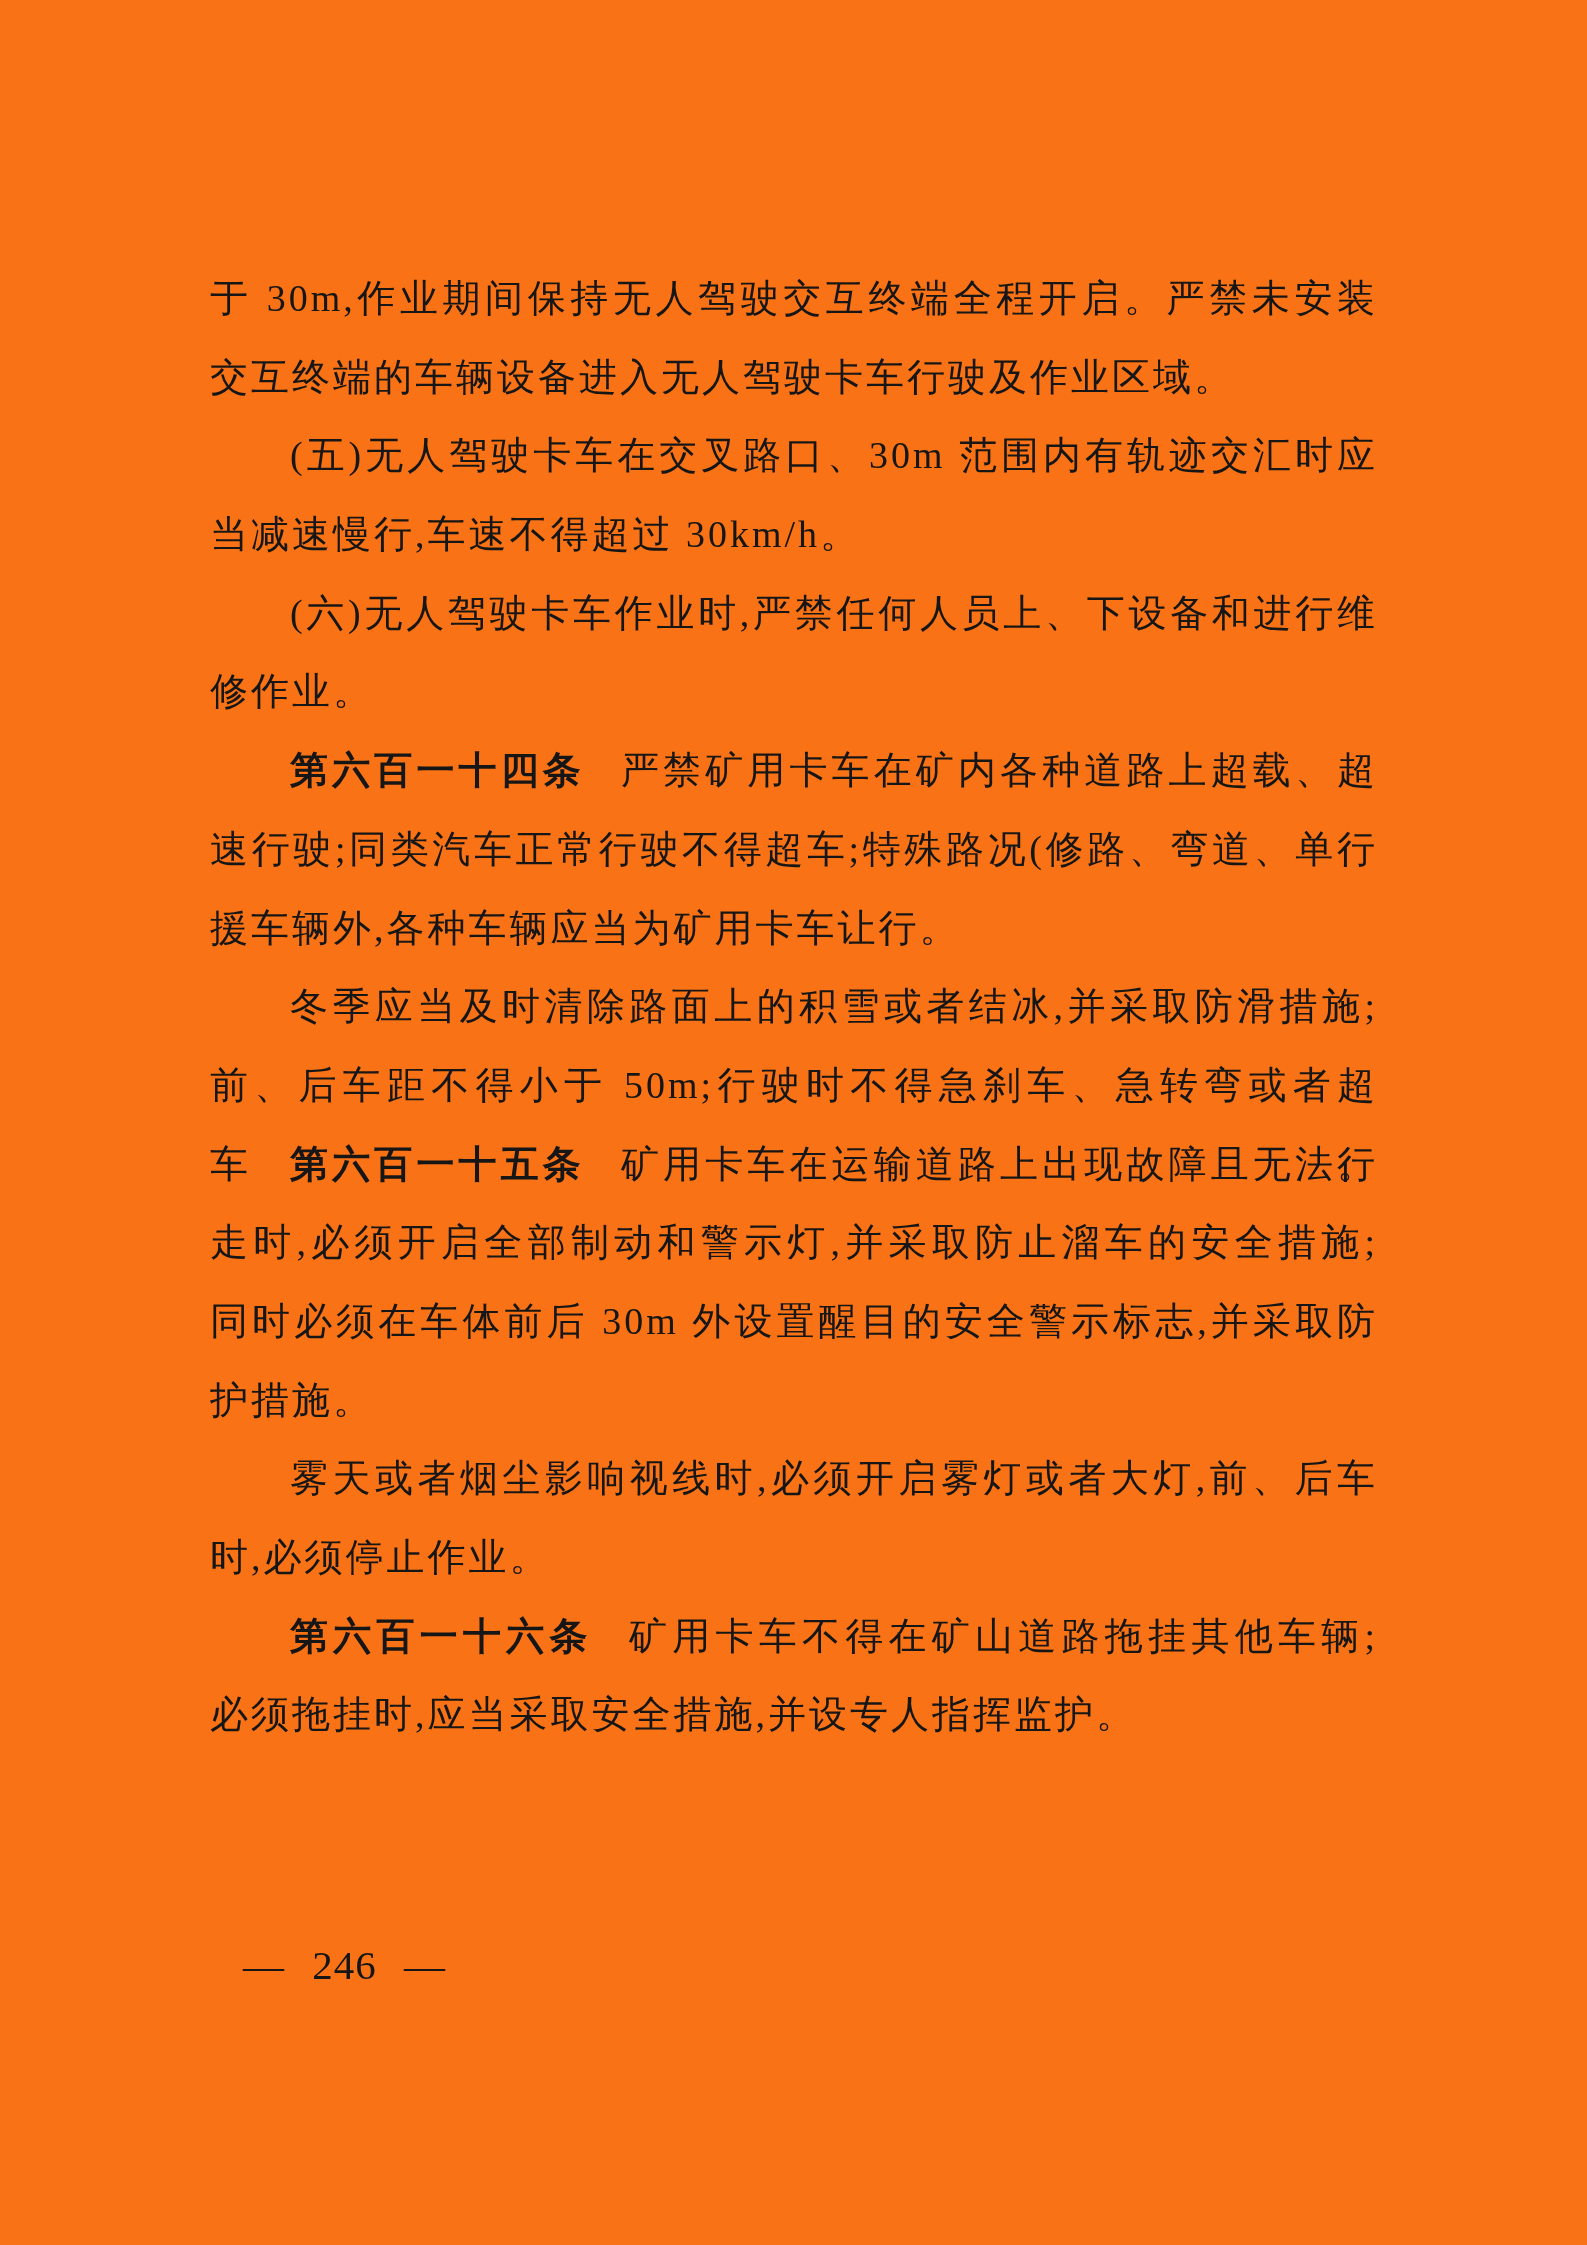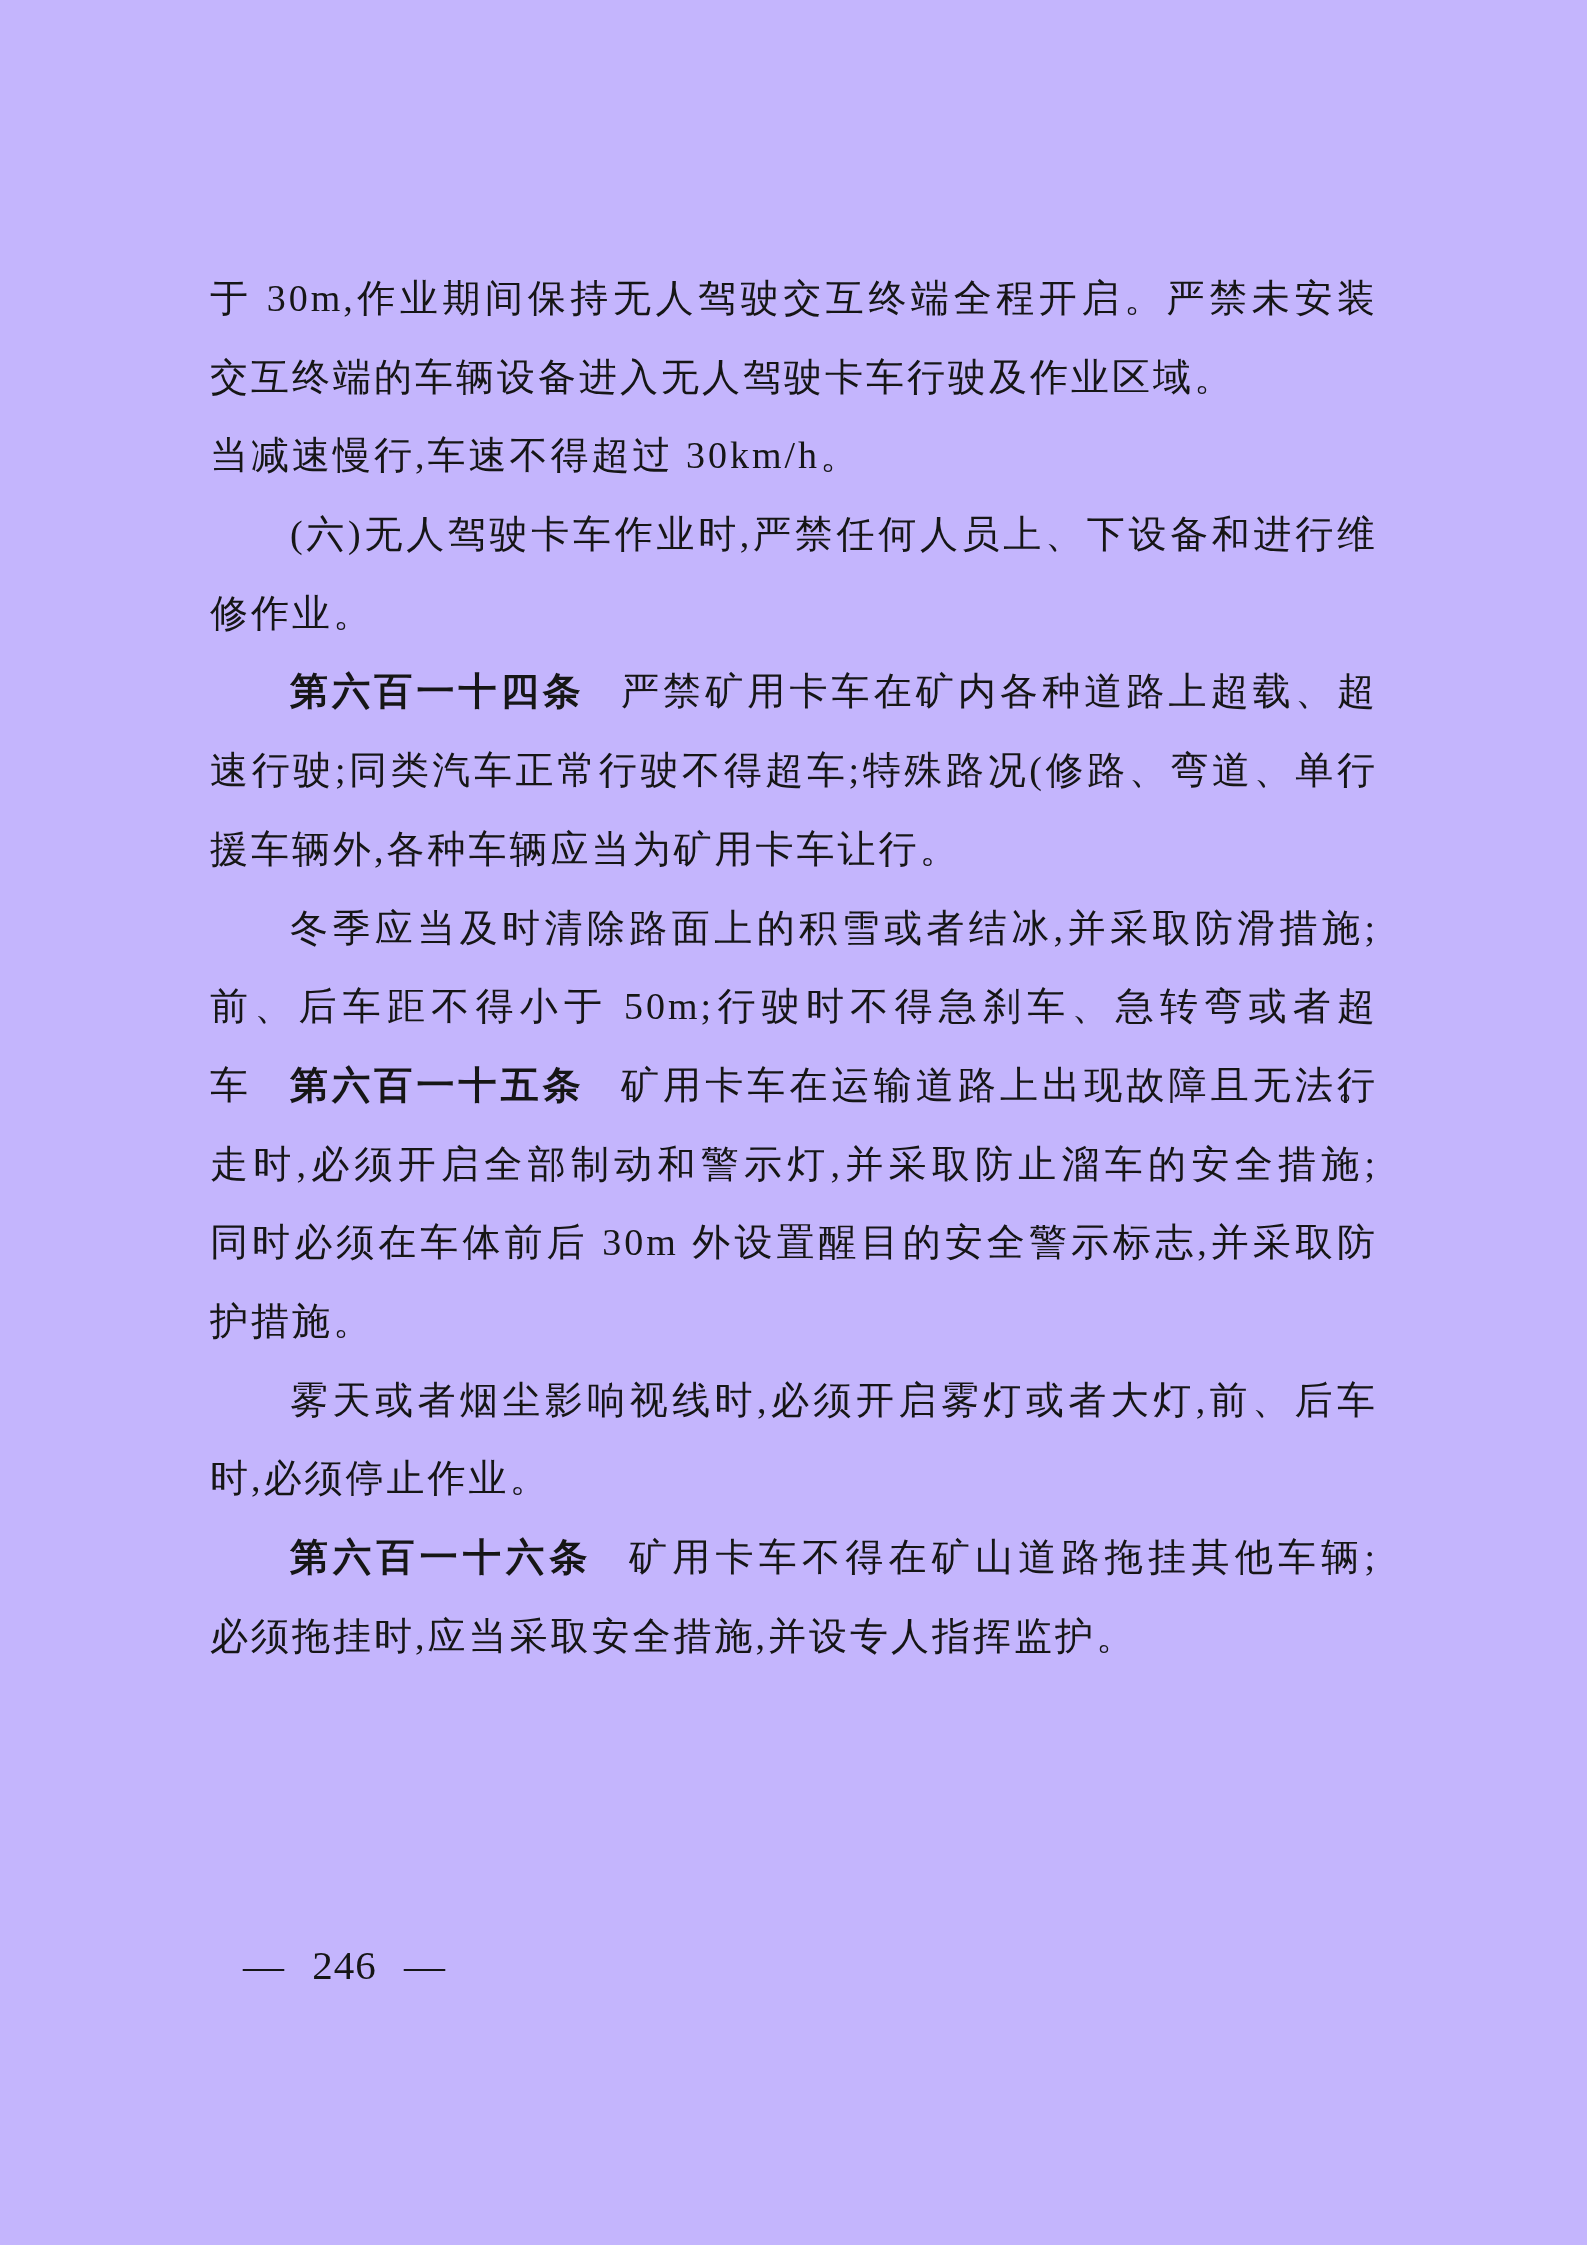--- a/index.html
+++ b/index.html
@@ -5,21 +5,21 @@
   html, body {
     margin: 0;
     padding: 0;
     background: #e8e8e8;
   }
   .page {
     position: relative;
     width: 1587px;
     height: 2245px;
     margin: 0 auto;
-    background: #c4b5fd;
+    background: #f97316;
     overflow: hidden;
     color: #161616;
   }
   .body-text {
     position: absolute;
     top: 259px;
     left: 210px;
     width: 1168px;
   }
   .line {
@@ -62,20 +62,21 @@
     color: #161616;
   }
 </style>
 </head>
 <body>
 
 <div class="page">
   <div class="body-text">
       <div class="line just"><span class="seg">于 30m,作业期间保持无人驾驶交互终端全程开启。严禁未安装</span></div>
       <div class="line"><span class="seg">交互终端的车辆设备进入无人驾驶卡车行驶及作业区域。</span></div>
+      <div class="line indent just"><span class="seg">(五)无人驾驶卡车在交叉路口、30m 范围内有轨迹交汇时应</span></div>
       <div class="line"><span class="seg">当减速慢行,车速不得超过 30km/h。</span></div>
       <div class="line indent just"><span class="seg">(六)无人驾驶卡车作业时,严禁任何人员上、下设备和进行维</span></div>
       <div class="line"><span class="seg">修作业。</span></div>
       <div class="line indent just"><span class="seg hdr">第六百一十四条</span><span class="seg">严禁矿用卡车在矿内各种道路上超载、超</span></div>
       <div class="line just"><span class="seg">速行驶;同类汽车正常行驶不得超车;特殊路况(修路、弯道、单行</span></div>
       <div class="line"><span class="seg">援车辆外,各种车辆应当为矿用卡车让行。</span></div>
       <div class="line indent just"><span class="seg">冬季应当及时清除路面上的积雪或者结冰,并采取防滑措施;</span></div>
       <div class="line just"><span class="seg">前、后车距不得小于 50m;行驶时不得急刹车、急转弯或者超车。</span></div>
       <div class="line indent just"><span class="seg hdr">第六百一十五条</span><span class="seg">矿用卡车在运输道路上出现故障且无法行</span></div>
       <div class="line just"><span class="seg">走时,必须开启全部制动和警示灯,并采取防止溜车的安全措施;</span></div>

